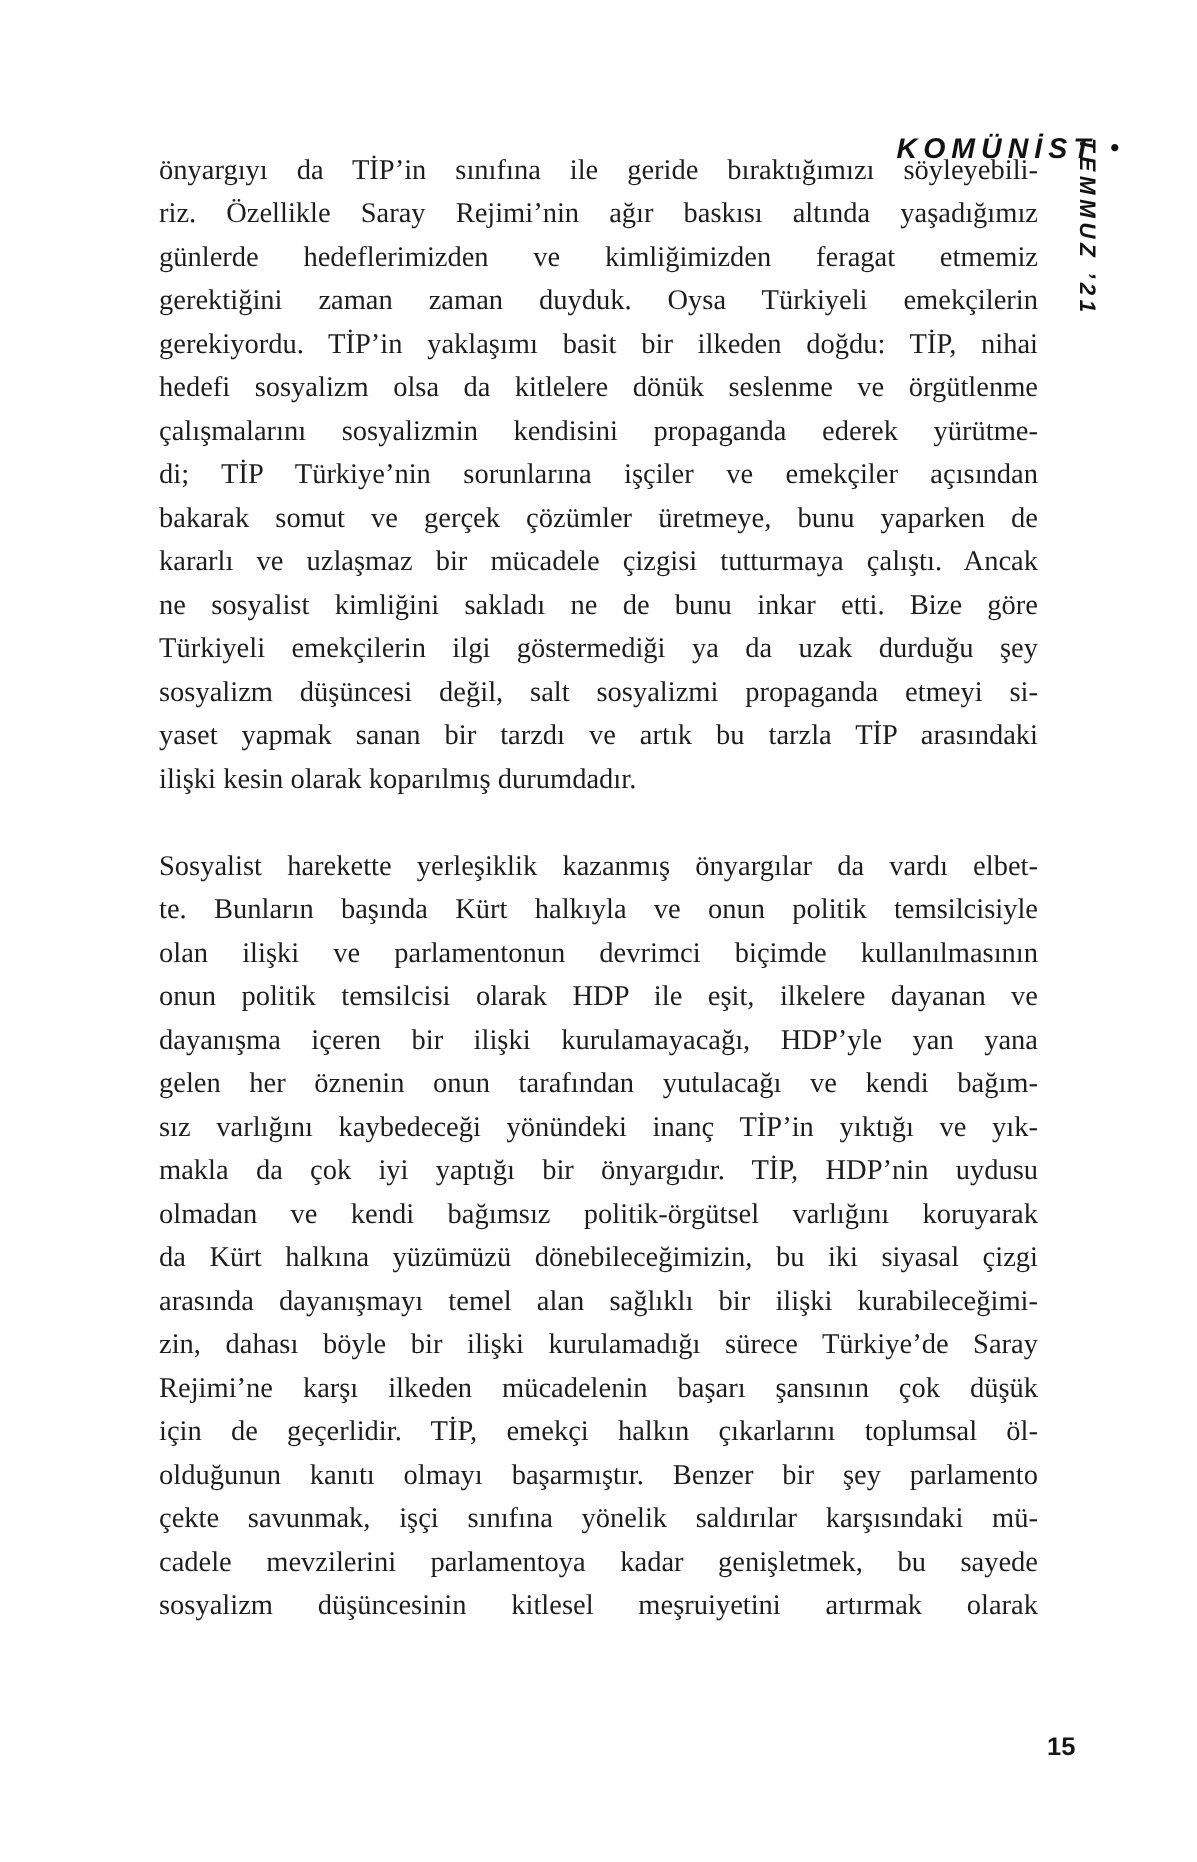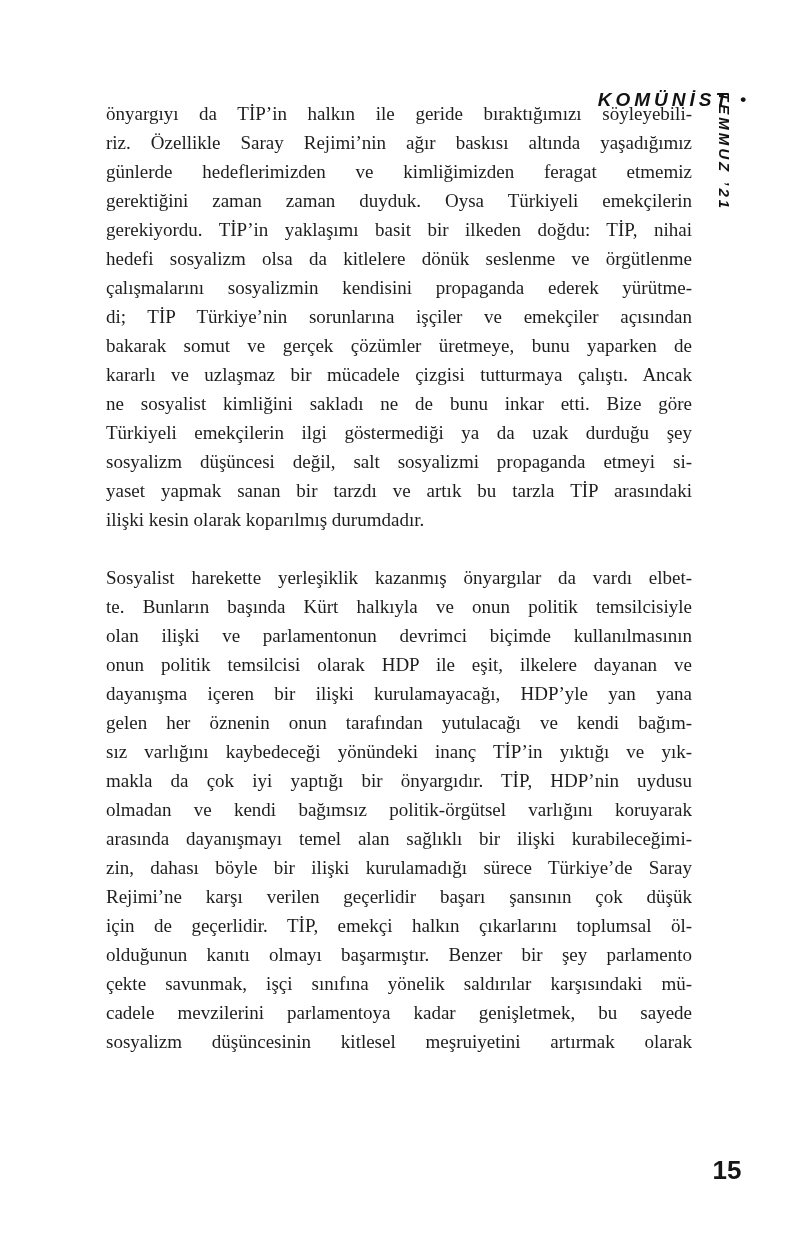--- a/index.html
+++ b/index.html
@@ -77,42 +77,42 @@
     text-align: right;
     text-align-last: left;
   }
 
   
   .page-number {
     position: absolute;
     top: 1155px;
     left: 698px;
     width: 58px;
-    text-align: center;
+    text-align: left;
     font-family: "Liberation Sans", "DejaVu Sans", sans-serif;
     font-weight: bold;
-    font-size: 26px;
+    font-size: 17px;
     color: #161616;
   }
 </style>
 </head>
 <body>
 
 <div class="page">
 
   <div class="magazine-title">
     <span>KOMÜNİST</span><span class="bullet">•</span>
   </div>
 
   <div class="issue-date">TEMMUZ ’21</div>
 
   <div class="body-text" id="body-text">
 
   <div class="para">
-        <div class="line">önyargıyı da TİP’in halkın ile geride bıraktığımızı söyleyebili-</div>
+        <div class="line">önyargıyı da TİP’in sınıfına ile geride bıraktığımızı söyleyebili-</div>
         <div class="line">riz. Özellikle Saray Rejimi’nin ağır baskısı altında yaşadığımız</div>
         <div class="line">günlerde hedeflerimizden ve kimliğimizden feragat etmemiz</div>
         <div class="line">gerektiğini zaman zaman duyduk. Oysa Türkiyeli emekçilerin</div>
         <div class="line">gerekiyordu. TİP’in yaklaşımı basit bir ilkeden doğdu: TİP, nihai</div>
         <div class="line">hedefi sosyalizm olsa da kitlelere dönük seslenme ve örgütlenme</div>
         <div class="line">çalışmalarını sosyalizmin kendisini propaganda ederek yürütme-</div>
         <div class="line">di; TİP Türkiye’nin sorunlarına işçiler ve emekçiler açısından</div>
         <div class="line">bakarak somut ve gerçek çözümler üretmeye, bunu yaparken de</div>
         <div class="line">kararlı ve uzlaşmaz bir mücadele çizgisi tutturmaya çalıştı. Ancak</div>
         <div class="line">ne sosyalist kimliğini sakladı ne de bunu inkar etti. Bize göre</div>
@@ -124,23 +124,24 @@
       <div class="para">
         <div class="line">Sosyalist harekette yerleşiklik kazanmış önyargılar da vardı elbet-</div>
         <div class="line">te. Bunların başında Kürt halkıyla ve onun politik temsilcisiyle</div>
         <div class="line">olan ilişki ve parlamentonun devrimci biçimde kullanılmasının</div>
         <div class="line">onun politik temsilcisi olarak HDP ile eşit, ilkelere dayanan ve</div>
         <div class="line">dayanışma içeren bir ilişki kurulamayacağı, HDP’yle yan yana</div>
         <div class="line">gelen her öznenin onun tarafından yutulacağı ve kendi bağım-</div>
         <div class="line">sız varlığını kaybedeceği yönündeki inanç TİP’in yıktığı ve yık-</div>
         <div class="line">makla da çok iyi yaptığı bir önyargıdır. TİP, HDP’nin uydusu</div>
         <div class="line">olmadan ve kendi bağımsız politik-örgütsel varlığını koruyarak</div>
+        <div class="line">da Kürt halkına yüzümüzü dönebileceğimizin, bu iki siyasal çizgi</div>
         <div class="line">arasında dayanışmayı temel alan sağlıklı bir ilişki kurabileceğimi-</div>
         <div class="line">zin, dahası böyle bir ilişki kurulamadığı sürece Türkiye’de Saray</div>
-        <div class="line">Rejimi’ne karşı verilen geçerlidir başarı şansının çok düşük</div>
+        <div class="line">Rejimi’ne karşı ilkeden mücadelenin başarı şansının çok düşük</div>
         <div class="line">için de geçerlidir. TİP, emekçi halkın çıkarlarını toplumsal öl-</div>
         <div class="line">olduğunun kanıtı olmayı başarmıştır. Benzer bir şey parlamento</div>
         <div class="line">çekte savunmak, işçi sınıfına yönelik saldırılar karşısındaki mü-</div>
         <div class="line">cadele mevzilerini parlamentoya kadar genişletmek, bu sayede</div>
         <div class="line">sosyalizm düşüncesinin kitlesel meşruiyetini artırmak olarak</div>
       </div>
     </div>
 
   <div class="page-number">15</div>
 

